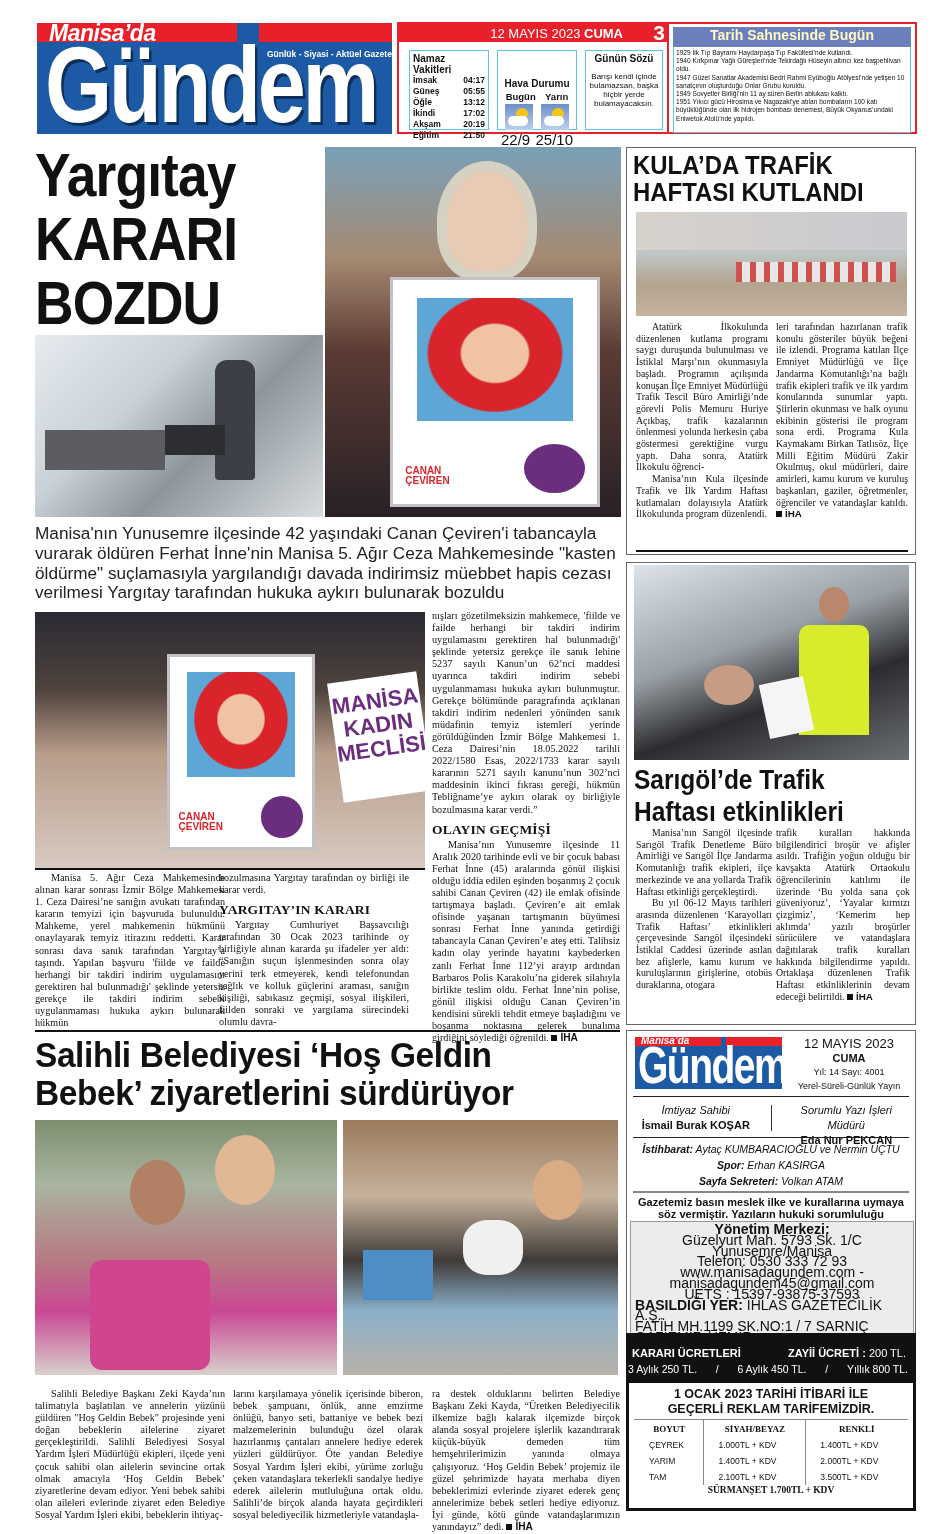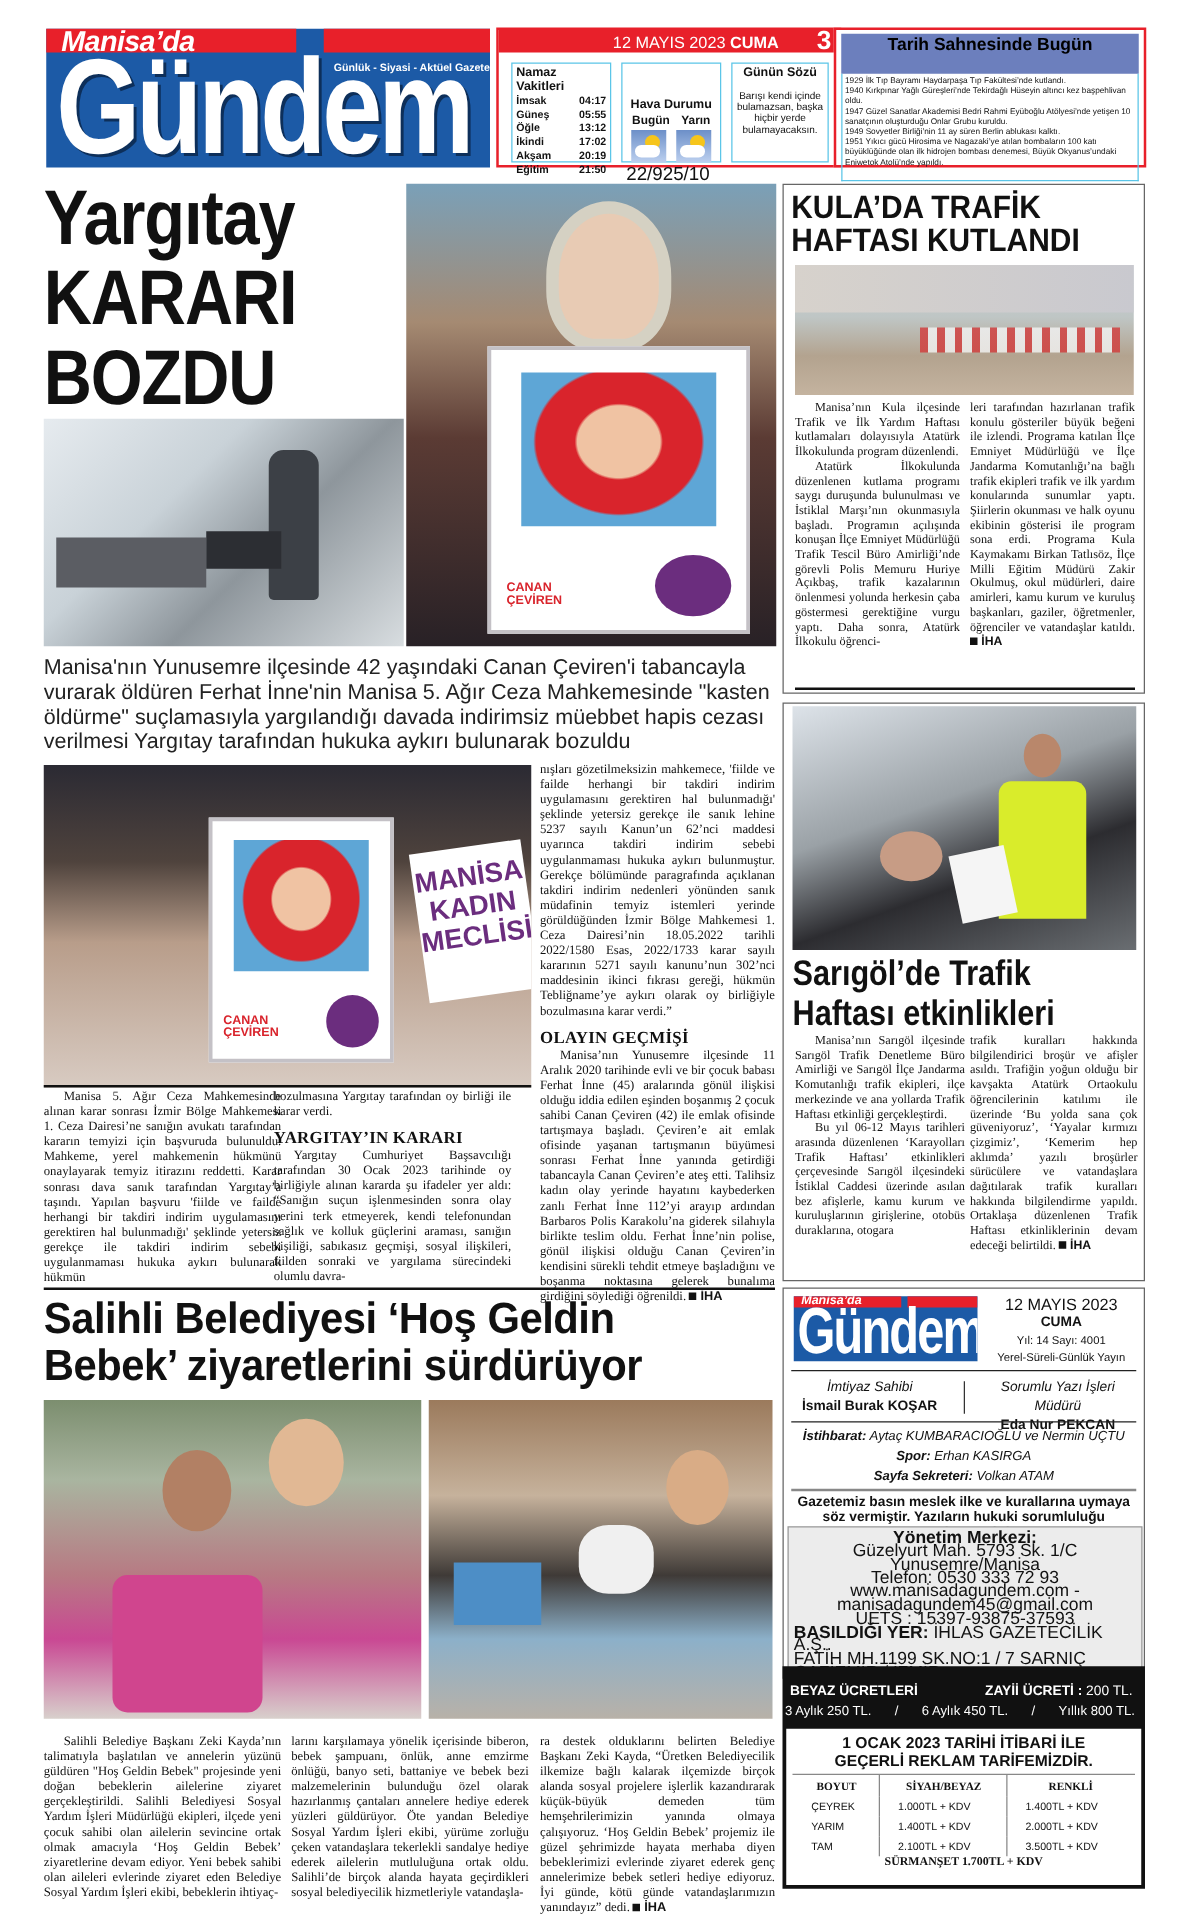--- a/index.html
+++ b/index.html
@@ -24,27 +24,27 @@
   #namaz { left: 10px; width: 80px; }
   #namaz h4 { font: 900 10px "Liberation Sans", sans-serif; }
   #namaz .row { display: flex; justify-content: space-between; font: 700 8.5px/11px "Liberation Sans", sans-serif; }
   #hava { left: 98px; width: 80px; text-align: center; }
   #hava h4 { font: 900 10px "Liberation Sans", sans-serif; margin-top: 25px; }
   #hava .days { display: flex; justify-content: space-around; font: 700 9.5px "Liberation Sans", sans-serif; margin-top: 2px; }
   #hava .icons { display: flex; justify-content: space-around; margin-top: 2px; }
   .wicon { width: 28px; height: 26px; background: linear-gradient(#6c8fc8, #bcd0ef); position: relative; }
   .wicon .sun { position: absolute; right: 5px; top: 4px; width: 12px; height: 12px; border-radius: 50%; background: #f6c51b; }
   .wicon .cloud { position: absolute; left: 3px; top: 12px; width: 20px; height: 10px; border-radius: 6px; background: #fff; }
-  #hava .temps { display: flex; justify-content: flex-start; font: 15px "Liberation Sans", sans-serif; margin-top: 1px; }
+  #hava .temps { display: flex; justify-content: space-between; font: 15px "Liberation Sans", sans-serif; margin-top: 1px; }
   #soz { left: 186px; width: 78px; text-align: center; }
   #soz h4 { font: 900 10px "Liberation Sans", sans-serif; margin-bottom: 8px; }
   #soz p { font: 8px/9px "Liberation Sans", sans-serif; }
 
   #tarih { left: 667px; top: 22px; width: 250px; height: 112px; border: 2px solid #e8202a; background: #fff; padding: 3px 4px; }
-  #tarih h3 { background: #6c7fbd; color: #000000; text-align: center; font: 900 14px "Liberation Sans", sans-serif; height: 32px; line-height: 17px; }
+  #tarih h3 { background: #6c7fbd; color: #fef9c3; text-align: center; font: 900 14px "Liberation Sans", sans-serif; height: 20px; line-height: 17px; }
   #tarih .inner { border: 1px solid #5bc5e8; border-top: none; padding: 2px 2px; height: 86px; }
   #tarih p { font: 6.6px/8.2px "Liberation Sans", sans-serif; }
 
   
   #h1 { left: 35px; top: 143px; width: 290px; font: 900 62px/64px "Liberation Sans", sans-serif; letter-spacing: -1px; transform: scaleX(0.86); transform-origin: left top; }
   .photo { position: absolute; overflow: hidden; }
   .cctv { background: linear-gradient(135deg, #e6ebef 0%, #c9d2d8 35%, #8e969c 60%, #d8dde0 100%); }
   .portrait { background: linear-gradient(180deg, #7aa0b8 0%, #a58a72 30%, #5b3b34 55%, #282126 100%); }
   .poster { position: absolute; background: #fff; border: 3px solid #c4c1c6; }
   .poster .face { position: absolute; left: 12%; top: 8%; width: 76%; height: 55%; background: radial-gradient(ellipse at 50% 45%, #f0c3a3 0 30%, #d9242c 32% 60%, #5ea6d6 62%); }
@@ -257,22 +257,22 @@
 <div id="rightbox1" class="abs"></div>
 <div id="kulaTitle" class="abs">
   <div>KULA’DA TRAFİK</div>
   <div>HAFTASI KUTLANDI</div>
 </div>
 <div class="photo school" style="left:636px; top:212px; width:271px; height:104px;">
   <div style="position:absolute;left:0;top:0;width:100%;height:38px;background:linear-gradient(90deg,#d7d2cc,#c9c9cf);"></div>
   <div style="position:absolute;left:100px;top:50px;width:160px;height:20px;background:repeating-linear-gradient(90deg,#d23a3a 0 6px,#f3f3f3 6px 14px);opacity:.8;"></div>
 </div>
 <div class="col" style="left:636px; top:321px; width:132px; font-size:9.8px; line-height:11.7px;">
+  <p>Atatürk İlkokulunda düzenlenen kutlama programı saygı duruşunda bulunulması ve İstiklal Marşı’nın okunmasıyla başladı. Programın açılışında konuşan İlçe Emniyet Müdürlüğü Trafik Tescil Büro Amirliği’nde görevli Polis Memuru Huriye Açıkbaş, trafik kazalarının önlenmesi yolunda herkesin çaba göstermesi gerektiğine vurgu yaptı. Daha sonra, Atatürk İlkokulu öğrenci-</p>
   <p>Manisa’nın Kula ilçesinde Trafik ve İlk Yardım Haftası kutlamaları dolayısıyla Atatürk İlkokulunda program düzenlendi.</p>
-  <p>Atatürk İlkokulunda düzenlenen kutlama programı saygı duruşunda bulunulması ve İstiklal Marşı’nın okunmasıyla başladı. Programın açılışında konuşan İlçe Emniyet Müdürlüğü Trafik Tescil Büro Amirliği’nde görevli Polis Memuru Huriye Açıkbaş, trafik kazalarının önlenmesi yolunda herkesin çaba göstermesi gerektiğine vurgu yaptı. Daha sonra, Atatürk İlkokulu öğrenci-</p>
 </div>
 <div class="col" style="left:776px; top:321px; width:132px; font-size:9.8px; line-height:11.7px;">
   <p class="noindent"><span>leri tarafından hazırlanan trafik konulu gösteriler büyük beğeni ile izlendi. Programa katılan İlçe Emniyet Müdürlüğü ve İlçe Jandarma Komutanlığı’na bağlı trafik ekipleri trafik ve ilk yardım konularında sunumlar yaptı. Şiirlerin okunması ve halk oyunu ekibinin gösterisi ile program sona erdi. Programa Kula Kaymakamı Birkan Tatlısöz, İlçe Milli Eğitim Müdürü Zakir Okulmuş, okul müdürleri, daire amirleri, kamu kurum ve kuruluş başkanları, gaziler, öğretmenler, öğrenciler ve vatandaşlar katıldı.</span> <span class="iha">İHA</span></p>
 </div>
 <div class="rule" style="left:636px; top:550px; width:272px;"></div>
 
 <div id="rightbox2" class="abs"></div>
 <div class="photo car" style="left:634px; top:565px; width:275px; height:195px;">
   <div style="position:absolute;left:70px;top:100px;width:50px;height:40px;border-radius:50%;background:#c79c85;"></div>
   <div class="vest" style="left:165px;top:60px;width:70px;height:110px;border-radius:10px 10px 0 0;"></div>
@@ -331,21 +331,21 @@
     <div class="c">UETS : 15397-93875-37593</div>
     <div><b>BASILDIĞI YER:</b> <span>İHLAS GAZETECİLİK A.Ş..</span></div>
     <div>FATİH MH.1199 SK.NO:1 / 7 SARNIÇ GAZİEMİR / İZMİR</div>
     <div>TEL: 0 (232) 483 96 60</div>
     <div><b>DAĞITIM:</b> <span>LİDER Dağıtım (0.236) 238 46 41</span></div>
   </div>
 </div>
 
 <div id="abone" class="abs">
   <div class="r1">
-    <b>BEYAZ ÜCRETLERİ</b>
+    <b>KARARI ÜCRETLERİ</b>
     <span><b>ZAYİİ ÜCRETİ :</b> <span>200 TL.</span></span>
   </div>
   <div class="r2">
     <span>3 Aylık 250 TL.</span>
     <span>/</span>
     <span>6 Aylık 450 TL.</span>
     <span>/</span>
     <span>Yıllık 800 TL.</span>
   </div>
   <div id="tarife">

